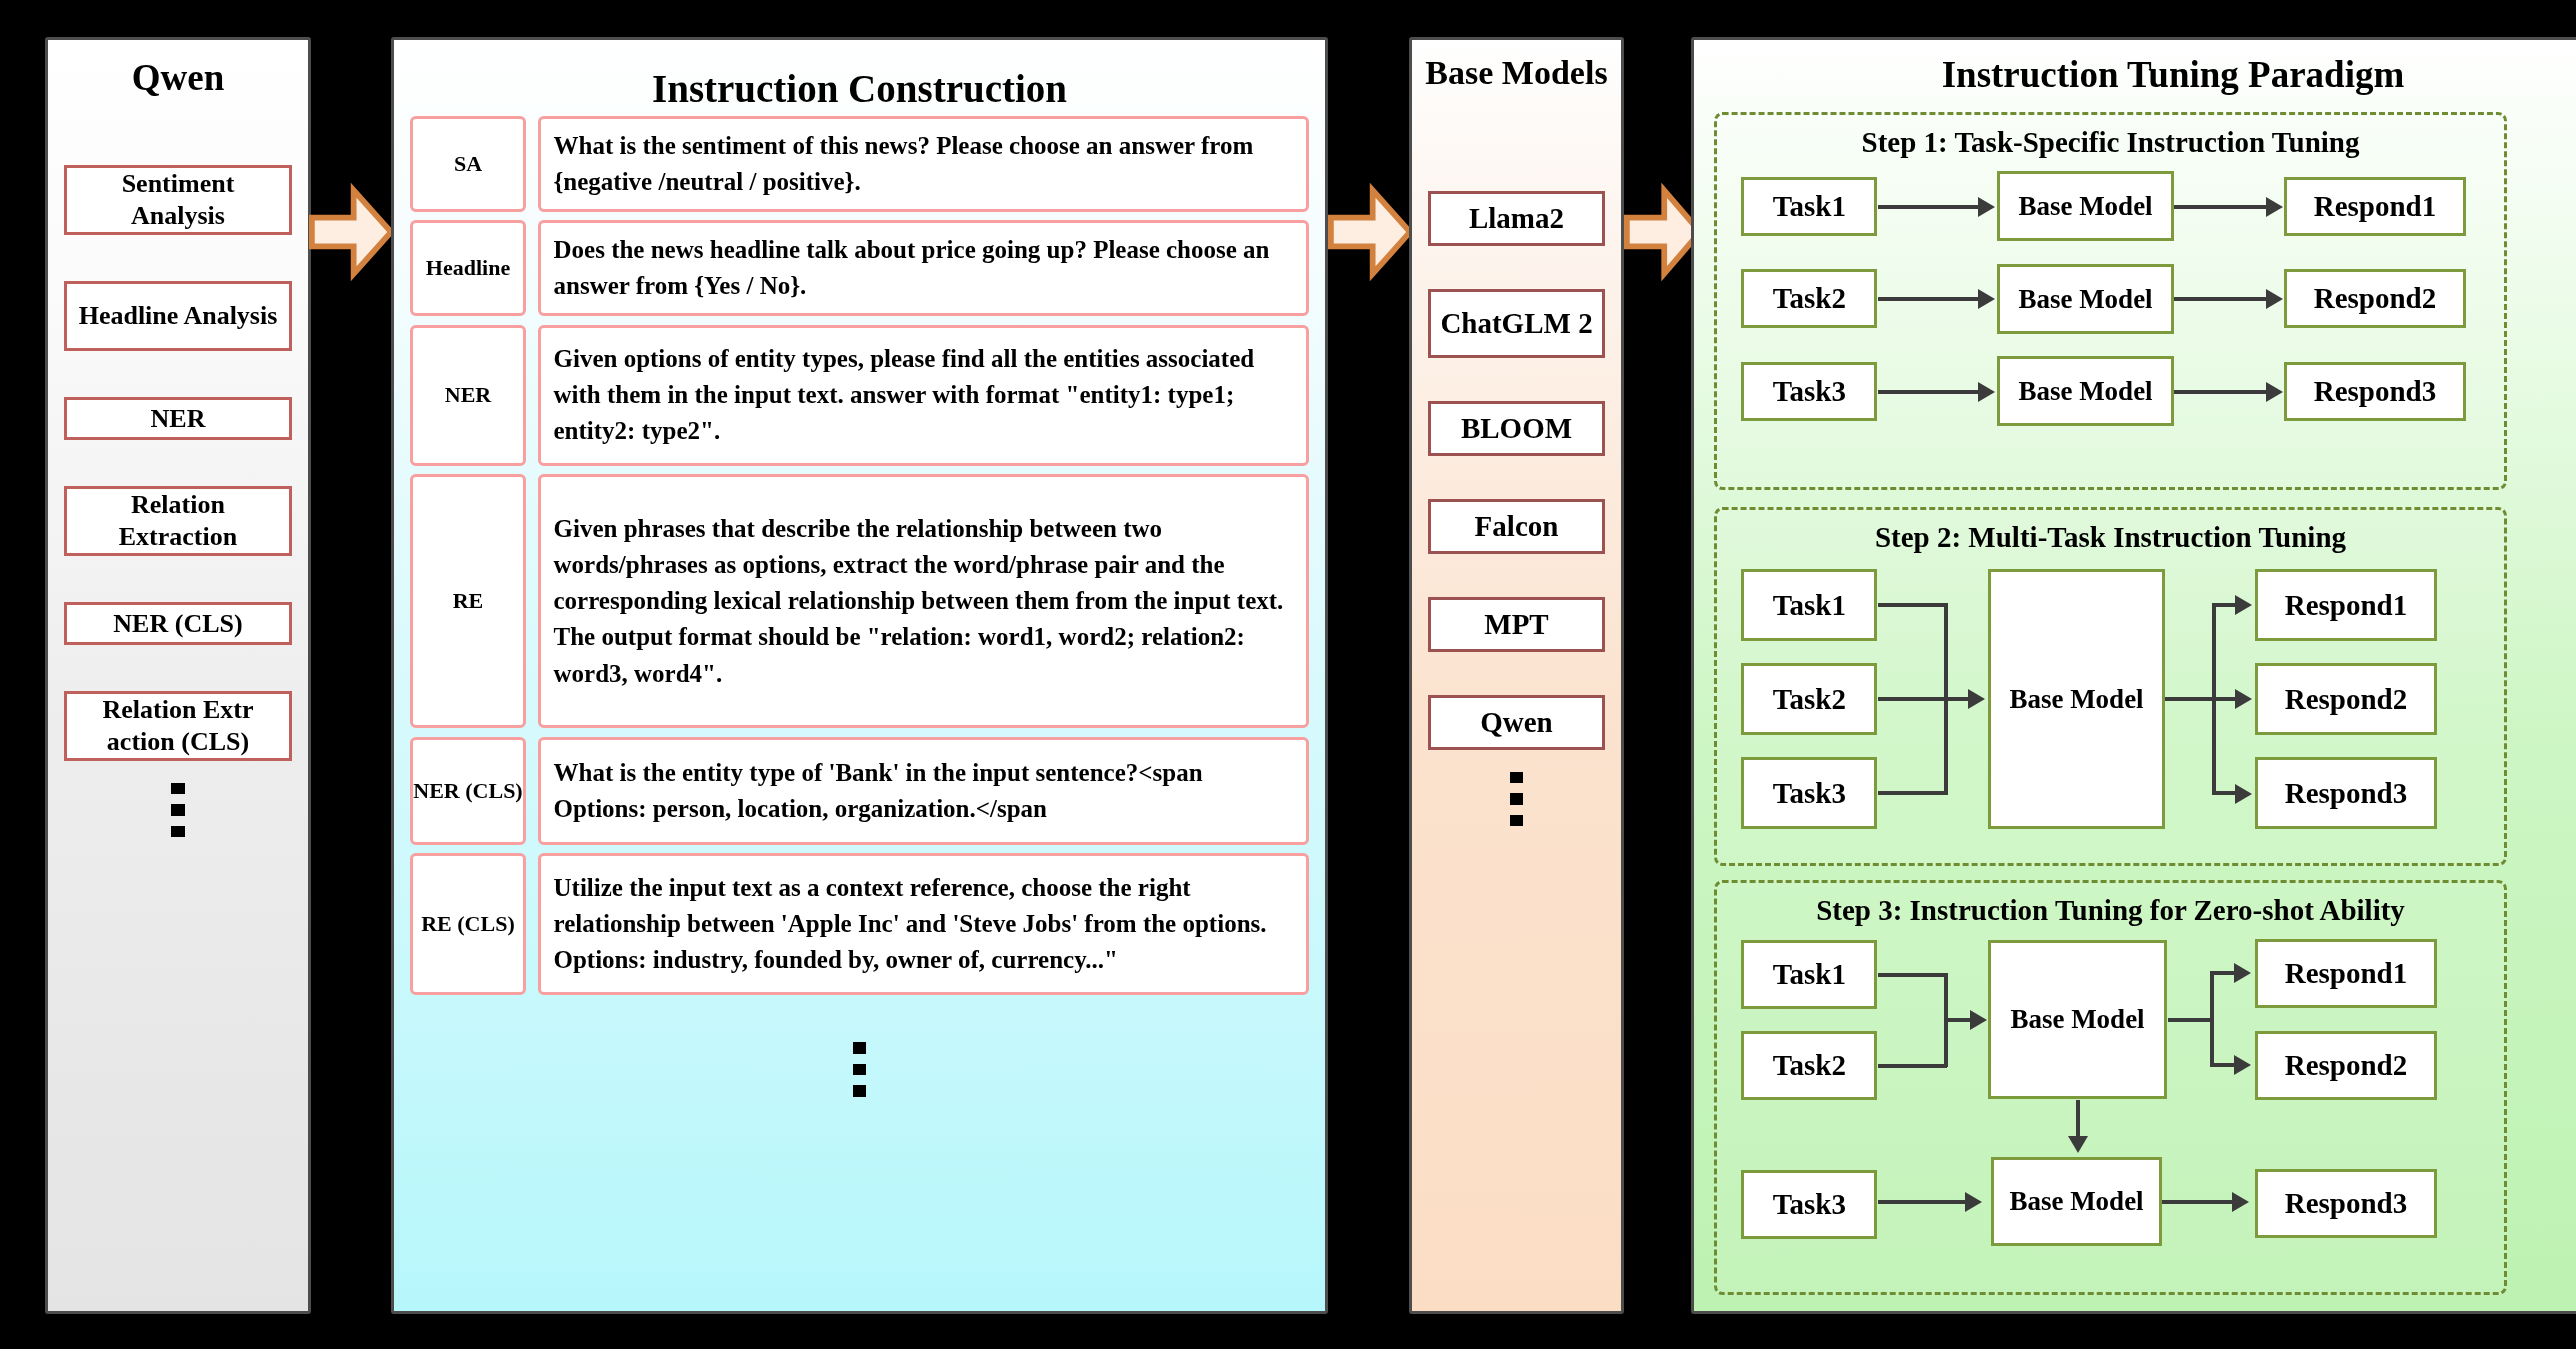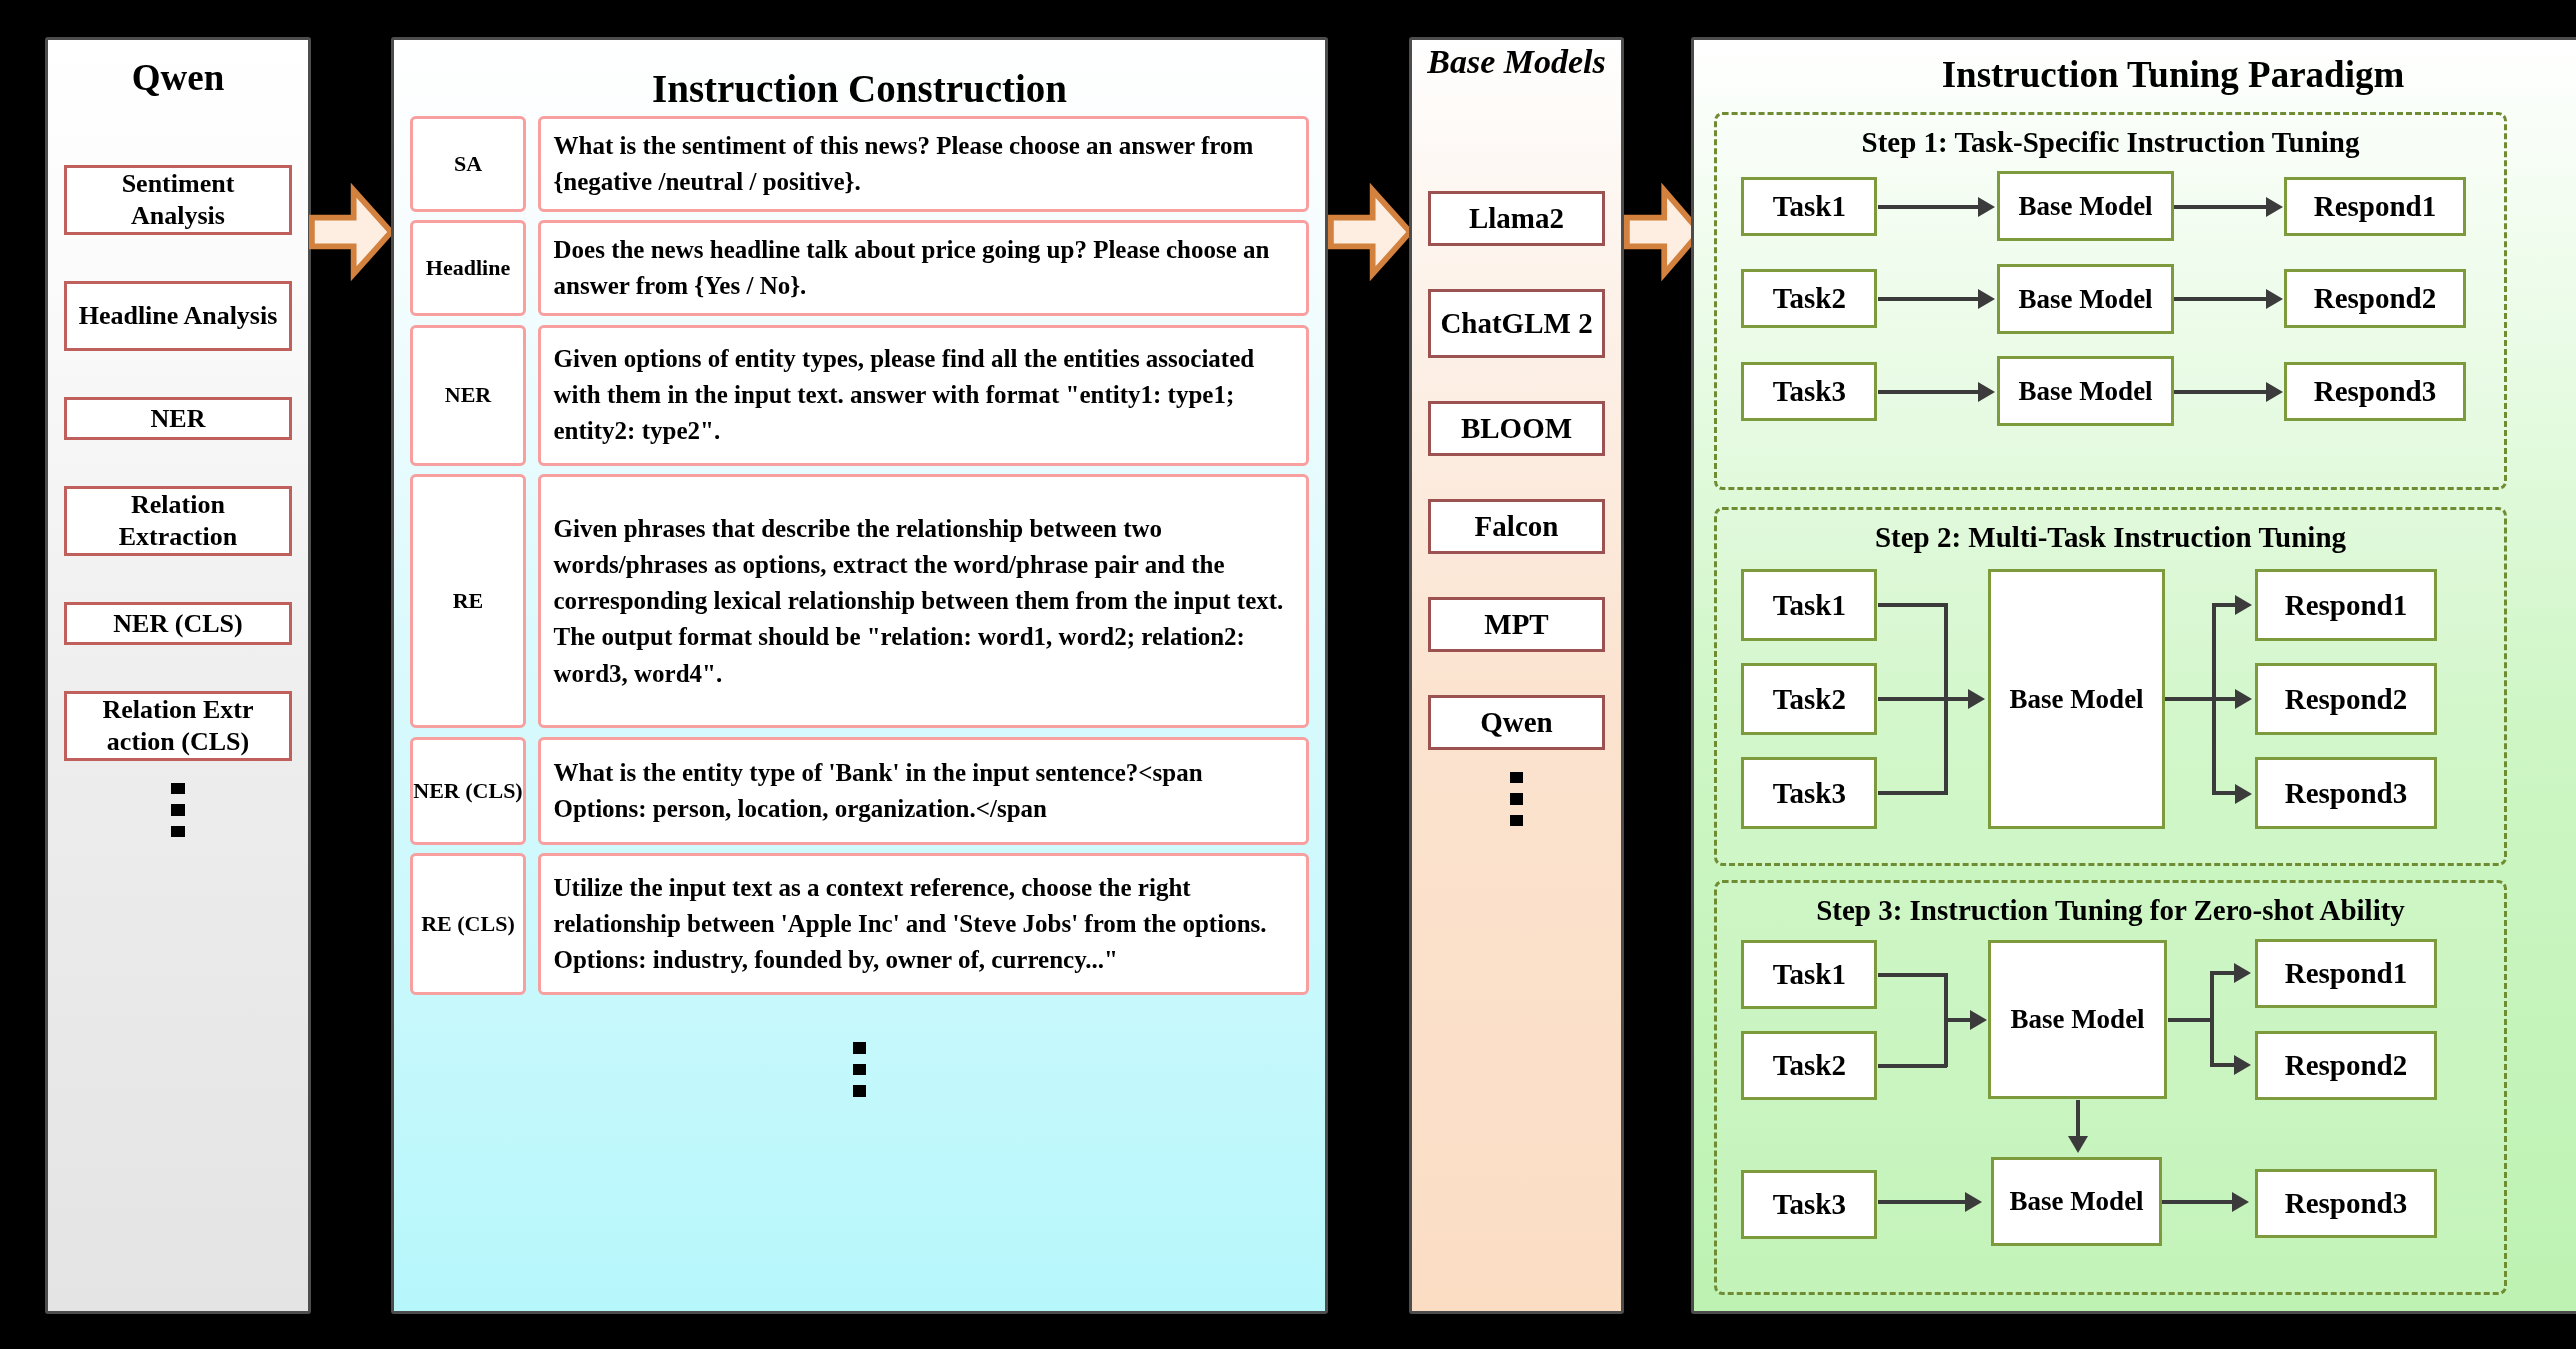--- a/index.html
+++ b/index.html
@@ -88,21 +88,21 @@
     padding:8.6px 11.5px 8.6px 13px;
     display:flex;align-items:center;
   }
   .instr-dots{display:flex;justify-content:center;margin-top:17px;}
 
   
   #models-panel{
     left:1409px; top:37px; width:215px; height:1277px;
     background:linear-gradient(180deg,#ffffff 0%,#fdf5ef 14%,#fbe3cf 52%,#fbddc4 100%);
   }
-  #models-panel .panel-title{font-size:34px;margin-top:4px;font-style:italic;}
+  #models-panel .panel-title{font-size:34px;margin-top:15px;}
   .model-list{
     position:absolute;left:0;top:108px;width:100%;
     display:flex;flex-direction:column;align-items:center;
   }
   .model-box{
     box-sizing:border-box;
     width:177px;min-height:55px;
     border:3.6px solid #9d5252;
     background:#fff;
     color:#000;font-weight:bold;font-size:29px;

